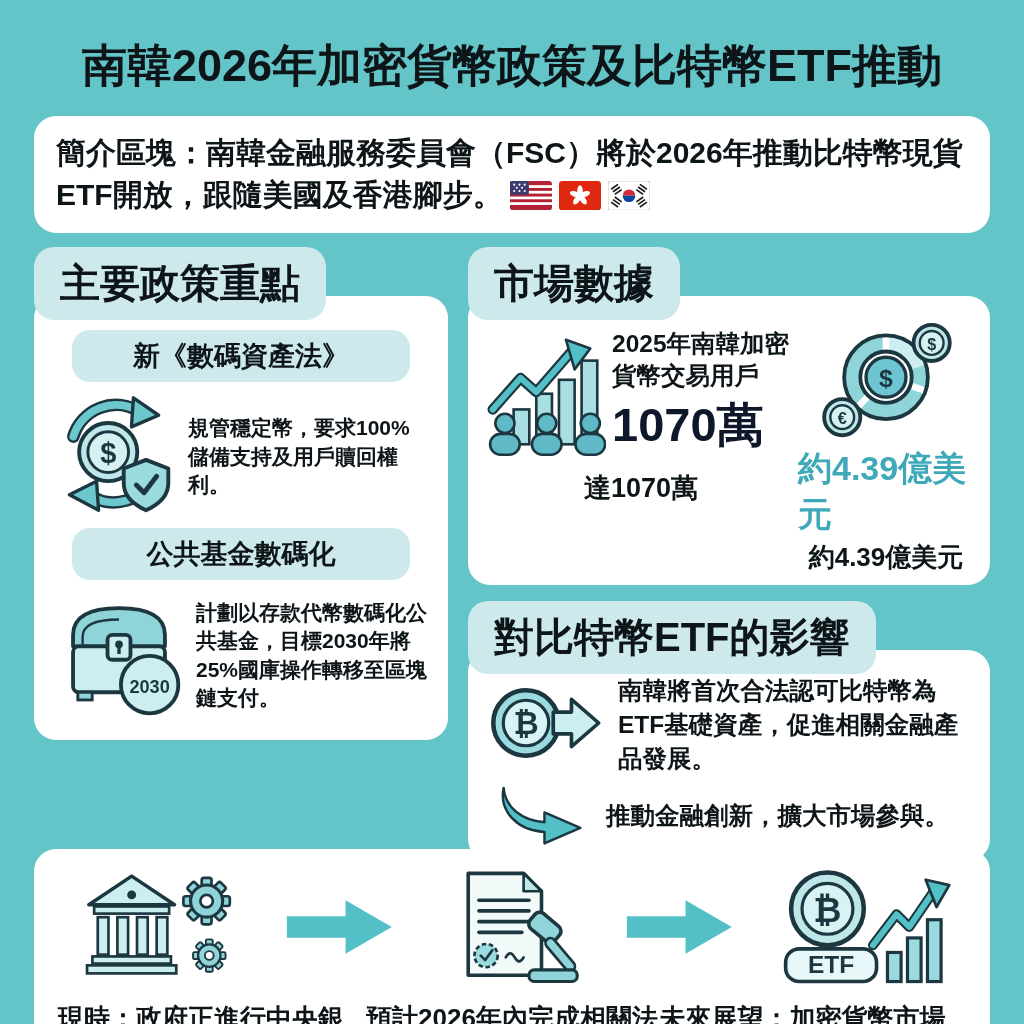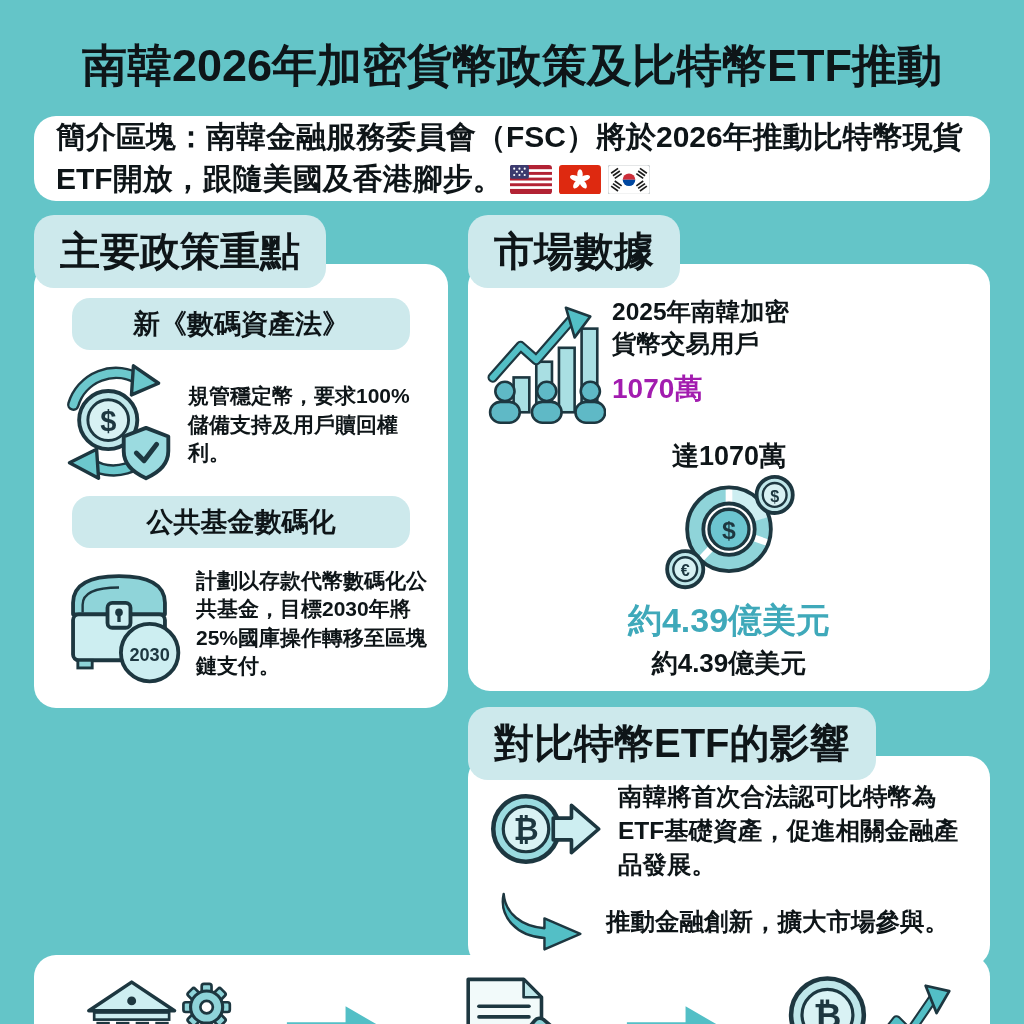--- a/index.html
+++ b/index.html
@@ -7,49 +7,49 @@
     position:relative;width:1024px;height:1024px;box-sizing:border-box;
     background:#64c5c8;overflow:hidden;padding:0 34px;
     font-family:"Liberation Sans","DejaVu Sans",sans-serif;color:#0e1518;
   }
   .title{
     padding-top:28px;margin:12px;text-align:center;
     font-size:45px;line-height:1.15;font-weight:800;letter-spacing:0;
   }
   .card{background:#ffffff;border-radius:22px;position:relative;z-index:1;}
   .intro-card{
-    margin-top:24px;padding:0 22px;font-size:30px;font-weight:700;line-height:1.42;
+    margin-top:24px;padding:16px 22px;font-size:30px;font-weight:700;line-height:1.42;
   }
   .flag{display:inline-block;width:42px;height:30px;vertical-align:-5px;margin-left:7px;}
   .main-row{display:flex;gap:20px;margin-top:14px;align-items:flex-start;}
   .col-left{width:414px;flex:none;}
   .col-right{flex:1;min-width:0;}
   .pill{
     display:inline-block;background:#cde9ec;border-radius:20px;
     padding:9px 26px;font-size:40px;font-weight:800;position:relative;z-index:2;
   }
   .body-card{margin-top:-24px;}
   .policy-card{padding:34px 14px 12px;}
   .subpill{
     background:#cde9ec;border-radius:18px;text-align:center;
     margin:0 24px 10px;padding:8px 0;font-size:27px;font-weight:700;
   }
   .subpill.second{}
   .feature-row{display:flex;gap:10px;align-items:center;padding:0 4px;margin-bottom:6px;}
   .feature-icon{flex:none;}
   .feature-text{font-size:21px;font-weight:700;line-height:1.36;}
   .market-card{padding:26px 16px 10px;}
-  .stats-row{display:flex;flex-direction:column;}
+  .stats-row{display:flex;}
   .stat{display:flex;flex-direction:column;}
   .stat-users{flex:1.15;}
   .stat-usd{flex:1;align-items:center;}
   .stat-top{display:flex;align-items:flex-start;gap:6px;}
   .stat-textcol{width:186px;padding-top:6px;}
   .stat-label{font-size:24.5px;font-weight:700;line-height:1.3;}
-  .stat-value{font-size:28px;font-weight:800;color:#a21caf;margin-top:10px;}
+  .stat-value{font-size:47px;font-weight:800;color:#0f172a;margin-top:2px;}
   .stat-caption{font-size:27px;font-weight:700;text-align:center;margin-top:4px;}
   .stat-value-usd{font-size:34px;font-weight:800;color:#3fa9ba;margin-top:2px;}
   .stat-caption-usd{font-size:26px;font-weight:700;margin-top:2px;}
   .etf-pill{margin-top:16px;}
   .etf-card{padding:24px 18px 12px;}
   .etf-row{display:flex;align-items:center;gap:12px;}
   .etf-row + .etf-row{margin-top:8px;}
   .etf-text{font-size:24.5px;font-weight:700;line-height:1.38;}
   .swoosh-wrap{flex:none;padding-left:10px;width:108px;box-sizing:border-box;}
   .timeline-sec{margin-top:12px;}

